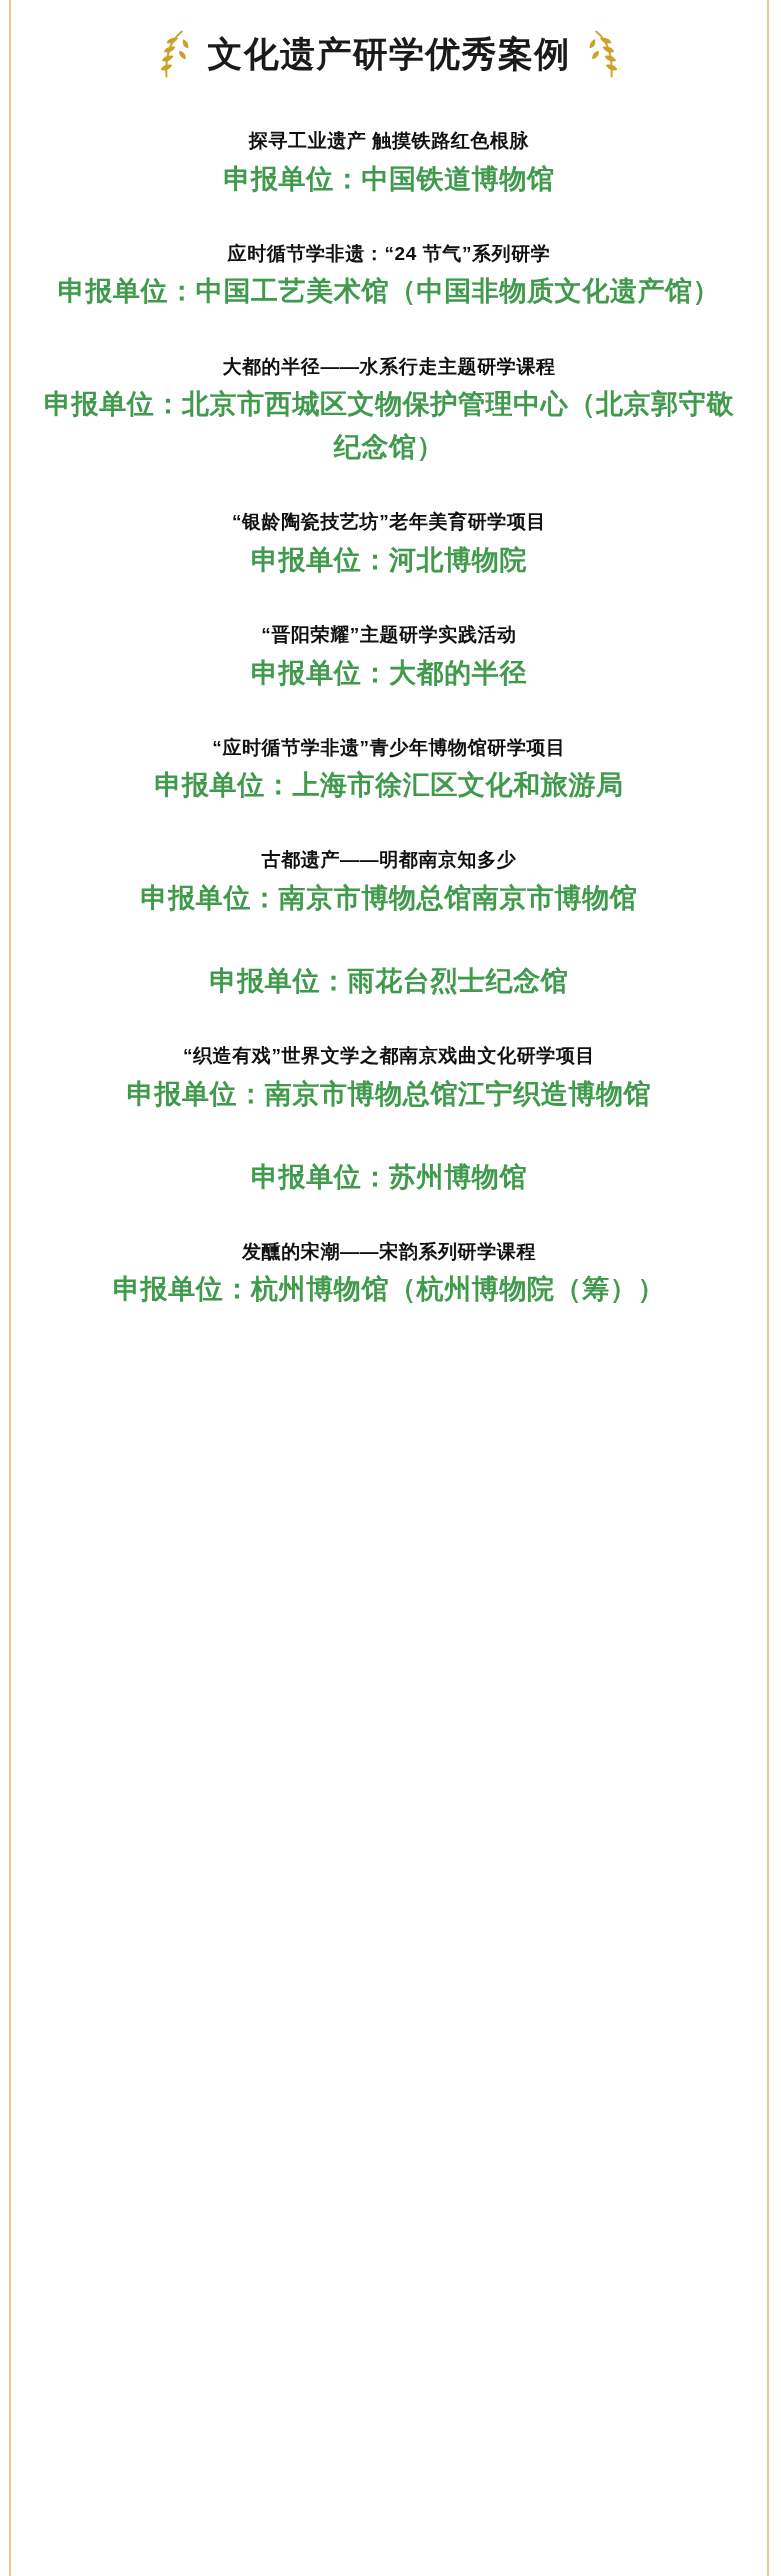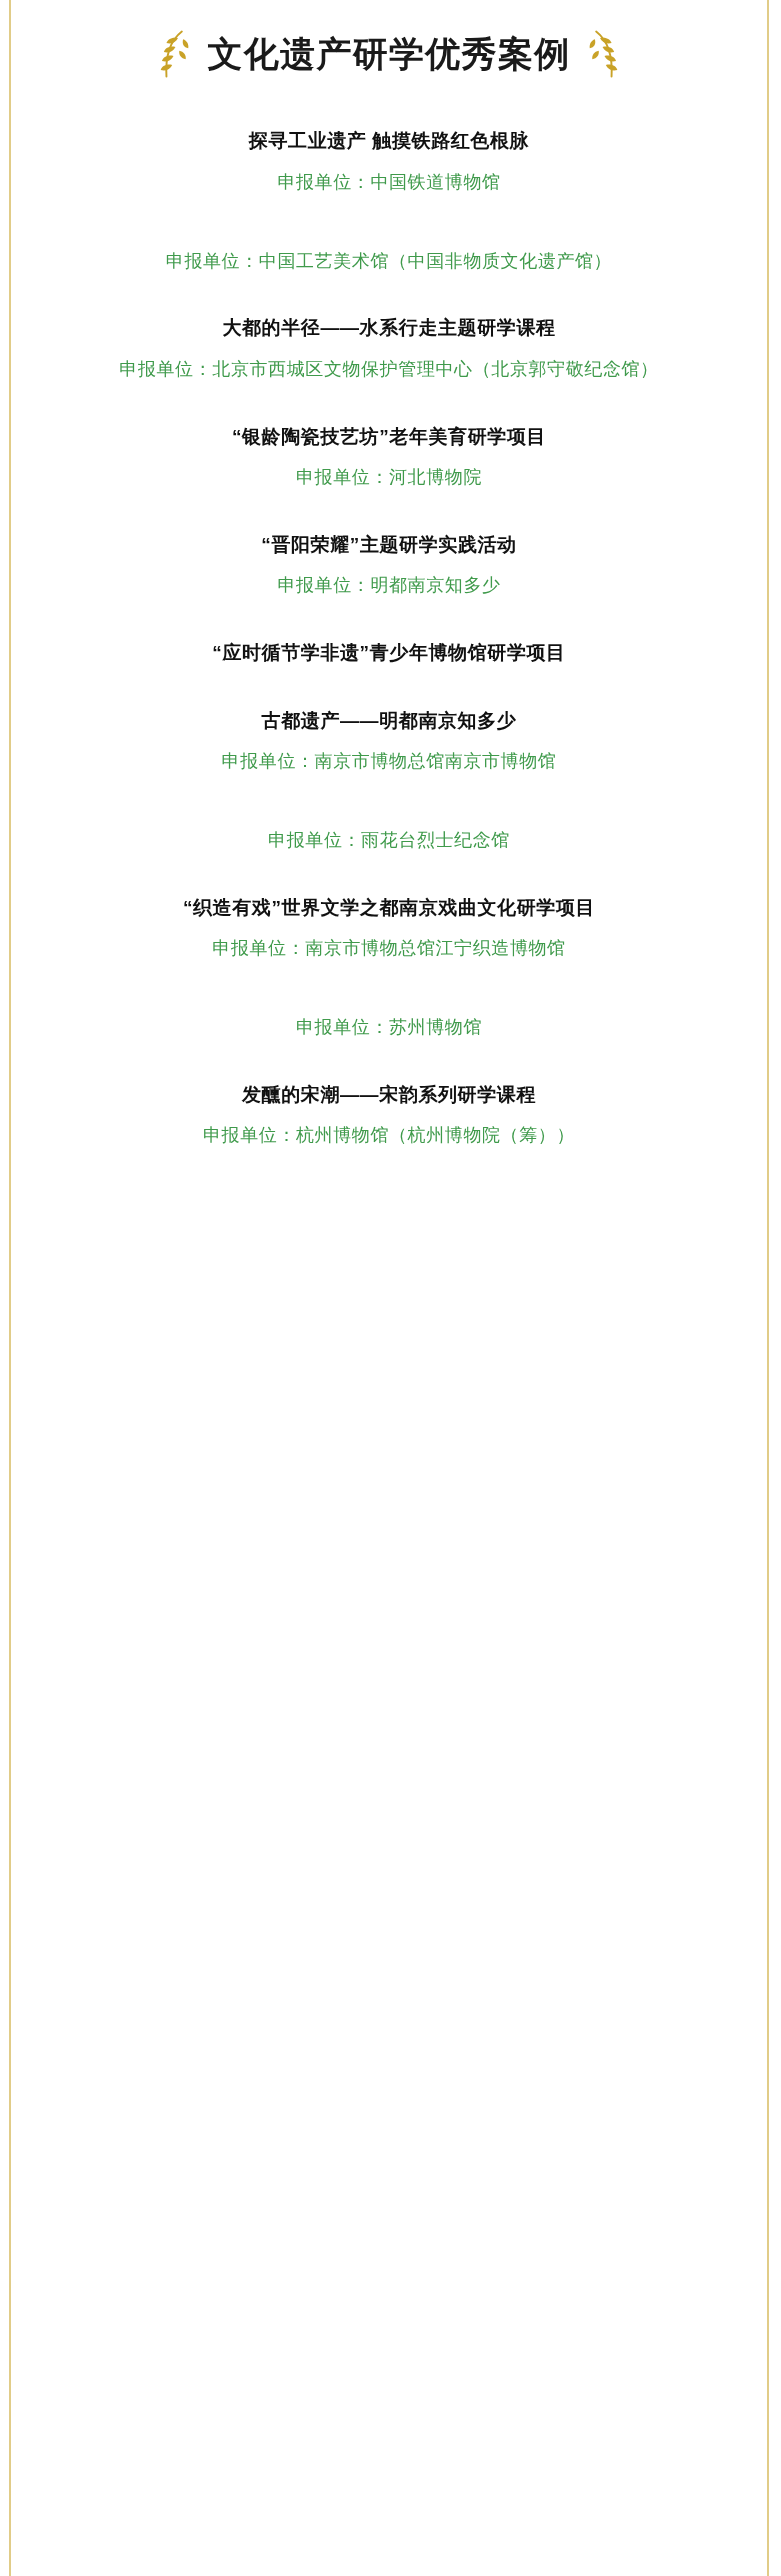--- a/index.html
+++ b/index.html
@@ -61,25 +61,26 @@
     text-align: center;
   }
   .case-title {
     font-size: 19px;
     font-weight: bold;
     color: #111111;
     line-height: 1.55;
     letter-spacing: 0.6px;
   }
   .case-org {
-    margin-top: 12px;
-    font-size: 18px;
+    margin-top: 2px;
+    font-size: 27px;
     color: #3f9a4b;
     line-height: 1.6;
     letter-spacing: 0.6px;
+    font-weight: bold;
   }
 </style>
 </head>
 <body>
 
 <div class="page">
 
   <div class="edge-rule left"></div>
   <div class="edge-rule right"></div>
 
@@ -116,40 +117,42 @@
   </div>
 
   <div class="list">
 
     <div class="case-item">
       <div class="case-title">探寻工业遗产 触摸铁路红色根脉</div>
       <div class="case-org">申报单位：中国铁道博物馆</div>
     </div>
 
     <div class="case-item">
+      <div class="case-title">应时循节学非遗：“24 节气”系列研学</div>
       <div class="case-org">申报单位：中国工艺美术馆（中国非物质文化遗产馆）</div>
     </div>
 
     <div class="case-item">
       <div class="case-title">大都的半径——水系行走主题研学课程</div>
       <div class="case-org">申报单位：北京市西城区文物保护管理中心（北京郭守敬纪念馆）</div>
     </div>
 
     <div class="case-item">
       <div class="case-title">“银龄陶瓷技艺坊”老年美育研学项目</div>
       <div class="case-org">申报单位：河北博物院</div>
     </div>
 
     <div class="case-item">
       <div class="case-title">“晋阳荣耀”主题研学实践活动</div>
-      <div class="case-org">申报单位：明都南京知多少</div>
+      <div class="case-org">申报单位：大都的半径</div>
     </div>
 
     <div class="case-item">
       <div class="case-title">“应时循节学非遗”青少年博物馆研学项目</div>
+      <div class="case-org">申报单位：上海市徐汇区文化和旅游局</div>
     </div>
 
     <div class="case-item">
       <div class="case-title">古都遗产——明都南京知多少</div>
       <div class="case-org">申报单位：南京市博物总馆南京市博物馆</div>
     </div>
 
     <div class="case-item">
       <div class="case-org">申报单位：雨花台烈士纪念馆</div>
     </div>

